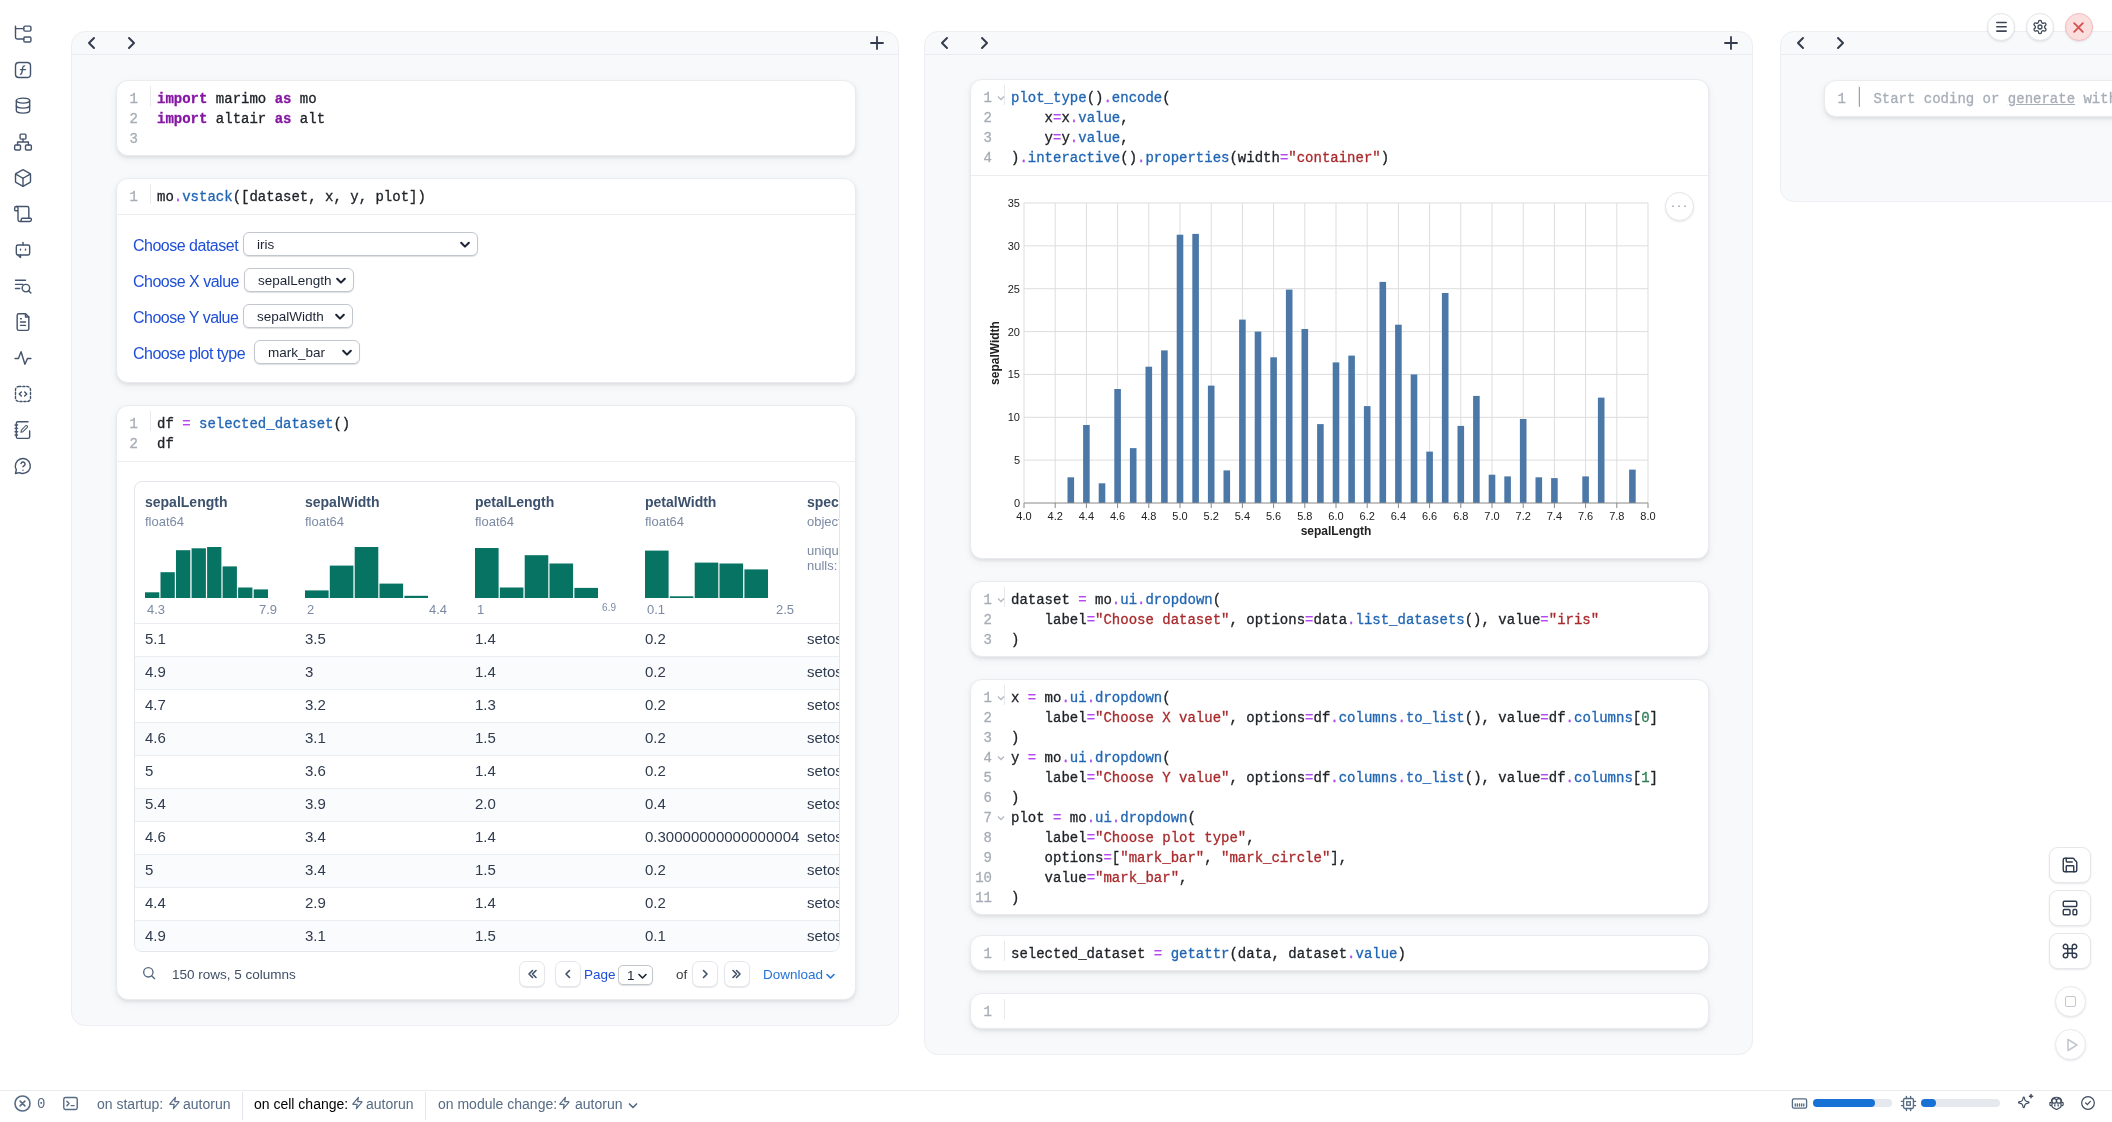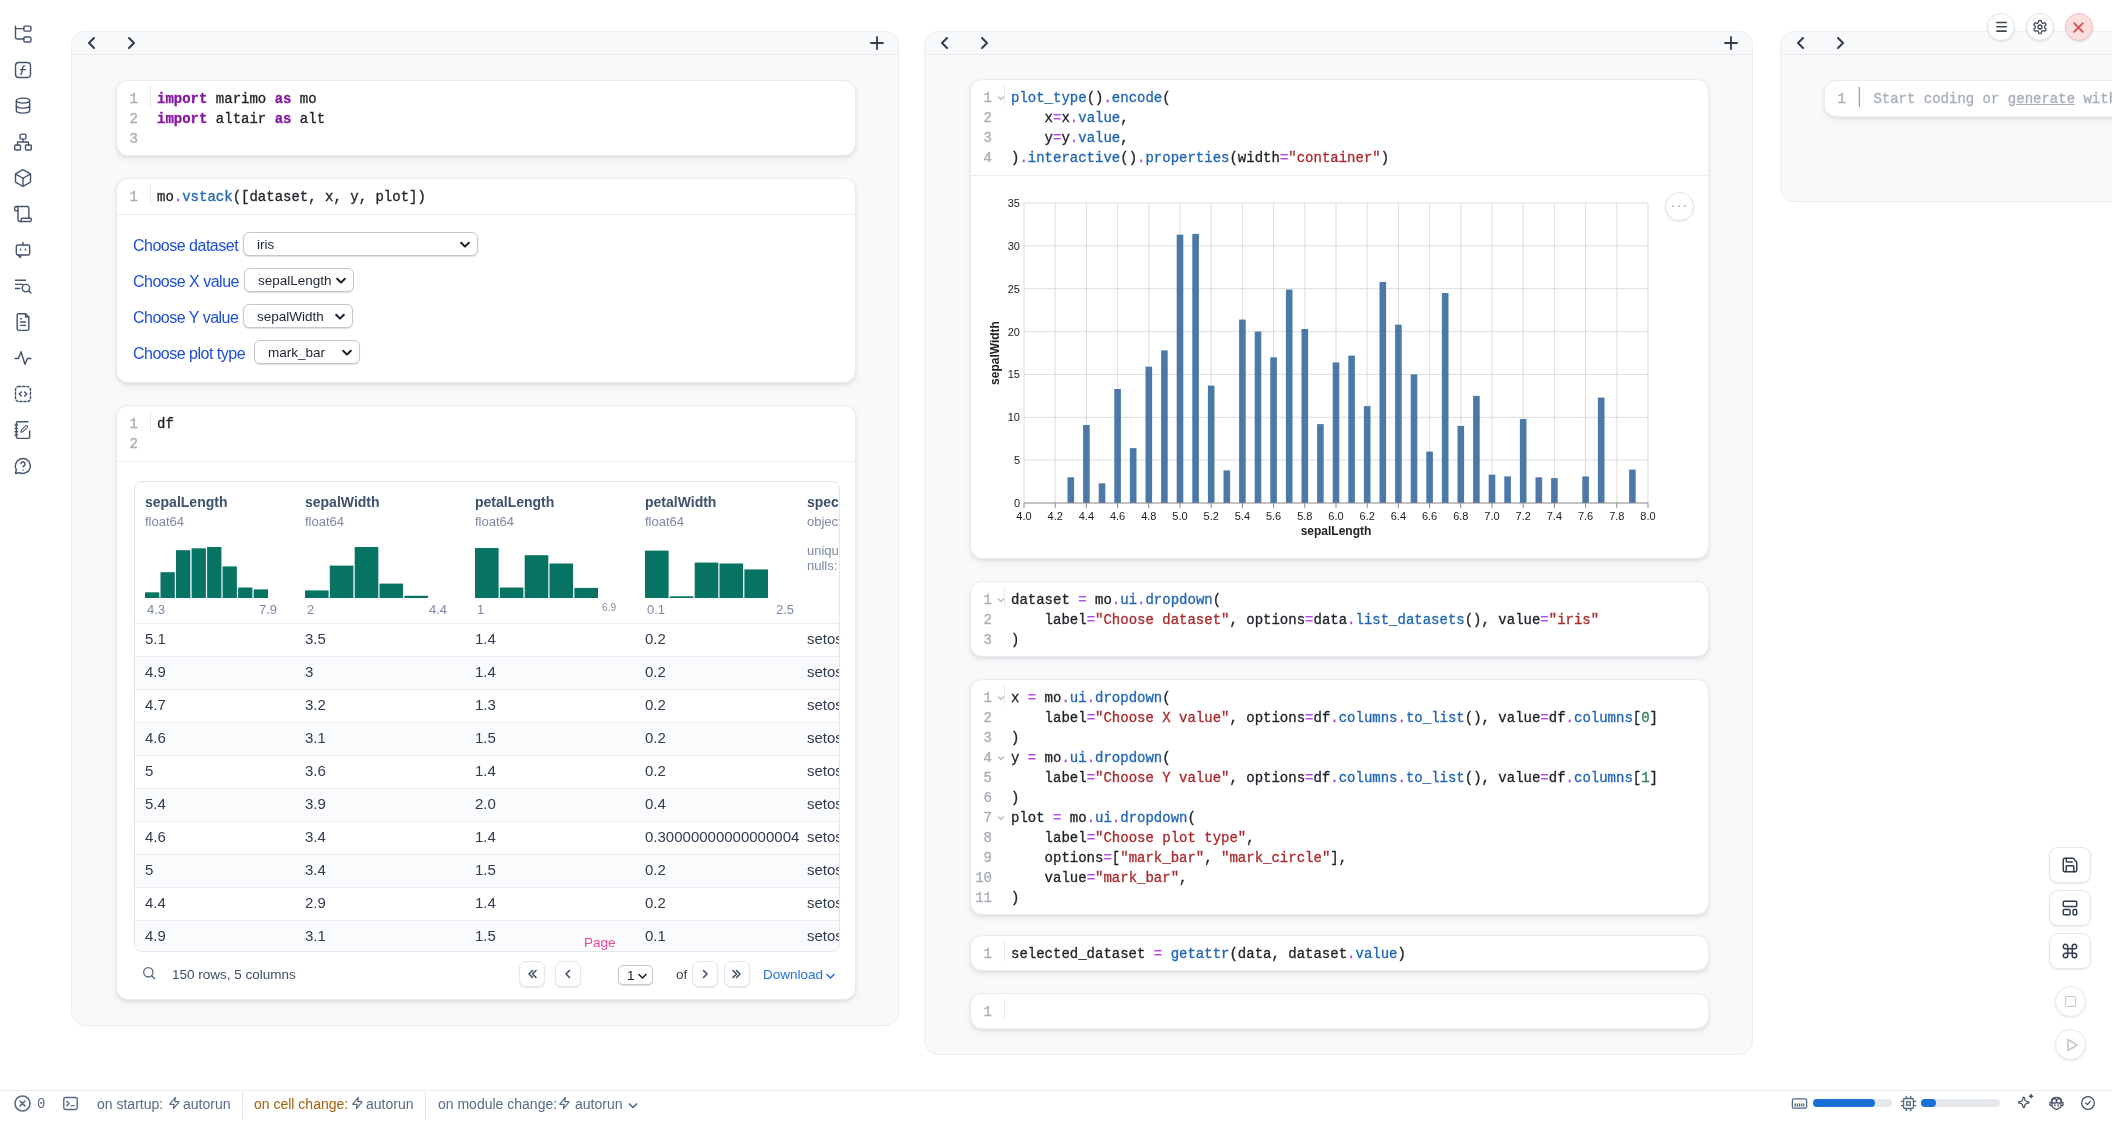--- a/index.html
+++ b/index.html
@@ -160,21 +160,21 @@
     <div class="olab" style="left:16px;top:166px">Choose plot type</div>
     <div class="sel" style="left:137px;top:161px;width:106px;height:24px">
       <span>mark_bar</span>
       <svg width="12" height="12" viewBox="0 0 11 11" fill="none" stroke="#1c2433" stroke-width="1.9" stroke-linecap="round" stroke-linejoin="round">
         <path d="M2 3.5l3.5 3.5L9 3.5"></path>
       </svg>
     </div>
   </div>
 <div class="cell" style="left:116px;top:405px;width:740px;height:595px">
     <div class="code divl" style="height:56px"><div class="gut">1
-2</div><div class="gsep"></div><div>df</div></div>
+2</div><div class="gsep"></div><div>df <span class="o">=</span> <span class="f">selected_dataset</span>()</div><div>df</div></div>
     <div class="abs" style="left:17px;top:75px;width:706px;height:471px;background:#fff;border:1px solid #e3e6eb;border-radius:8px;overflow:hidden">
       <div class="abs" style="left:10px;top:12px;font-size:14px;font-weight:bold;color:#3c516d">sepalLength</div>
       <div class="abs" style="left:10px;top:32px;font-size:13px;color:#7b8aa4">float64</div>
       <div class="abs" style="left:170px;top:12px;font-size:14px;font-weight:bold;color:#3c516d">sepalWidth</div>
       <div class="abs" style="left:170px;top:32px;font-size:13px;color:#7b8aa4">float64</div>
       <div class="abs" style="left:340px;top:12px;font-size:14px;font-weight:bold;color:#3c516d">petalLength</div>
       <div class="abs" style="left:340px;top:32px;font-size:13px;color:#7b8aa4">float64</div>
       <div class="abs" style="left:510px;top:12px;font-size:14px;font-weight:bold;color:#3c516d">petalWidth</div>
       <div class="abs" style="left:510px;top:32px;font-size:13px;color:#7b8aa4">float64</div>
       <div class="abs" style="left:672px;top:12px;font-size:14px;font-weight:bold;color:#3c516d">species</div>
@@ -287,21 +287,21 @@
     </svg>
     <div class="abs" style="left:55px;top:561px;font-size:13.5px;color:#3f4f66">150 rows, 5 columns</div>
     <div class="hbtn" style="left:402px;top:555px;width:26px;height:26px"></div>
     <svg class="abs" style="left:409px;top:562px" width="12" height="12" viewBox="0 0 12 12" fill="none" stroke="#3f4f66" stroke-width="1.6" stroke-linecap="round" stroke-linejoin="round">
       <path d="M6.5 2.5 3 6l3.5 3.5M10 2.5 6.5 6 10 9.5"></path>
     </svg>
     <div class="hbtn" style="left:438px;top:555px;width:26px;height:26px"></div>
     <svg class="abs" style="left:445px;top:562px" width="12" height="12" viewBox="0 0 12 12" fill="none" stroke="#3f4f66" stroke-width="1.6" stroke-linecap="round" stroke-linejoin="round">
       <path d="M7.5 2.5 4 6l3.5 3.5"></path>
     </svg>
-    <div class="abs" style="left:467px;top:529px;font-size:13.5px;color:#ec4899">Page</div>
+    <div class="abs" style="left:467px;top:561px;font-size:13.5px;color:#1d4ed8">Page</div>
     <div class="sel" style="left:501px;top:559px;width:35px;height:20px;border-radius:5px">
       <span style="left:8px;top:2px">1</span>
       <svg style="right:4px;top:5px;position:absolute" width="11" height="11" viewBox="0 0 11 11" fill="none" stroke="#1c2433" stroke-width="1.6" stroke-linecap="round" stroke-linejoin="round">
         <path d="M2 3.5l3.5 3.5L9 3.5"></path>
       </svg>
     </div>
     <div class="abs" style="left:559px;top:561px;font-size:13.5px;color:#404040">of 15</div>
     <div class="hbtn" style="left:575px;top:555px;width:26px;height:26px"></div>
     <svg class="abs" style="left:582px;top:562px" width="12" height="12" viewBox="0 0 12 12" fill="none" stroke="#3f4f66" stroke-width="1.6" stroke-linecap="round" stroke-linejoin="round">
       <path d="M4.5 2.5 8 6l-3.5 3.5"></path>
@@ -522,21 +522,21 @@
 <svg class="abs" style="left:62px;top:1095px" width="17" height="17" viewBox="0 0 24 24" fill="none" stroke="#566b84" stroke-width="2" stroke-linecap="round" stroke-linejoin="round">
     <rect x="2.5" y="3.5" width="19" height="17" rx="2.5"></rect>
     <path d="m7 9 3 3-3 3M13 15h4"></path>
   </svg>
 <div class="abs" style="left:97px;top:1096px;font-size:14px;color:#566b84">on startup:</div>
 <svg class="abs" style="left:168px;top:1096px" width="14" height="14" viewBox="0 0 24 24" fill="none" stroke="#566b84" stroke-width="2" stroke-linejoin="round">
     <path d="M12.7 2.2 3.3 13.4c-.3.4-.1 1 .5 1h6.7l-1.2 7.4 9.4-11.2c.3-.4.1-1-.5-1h-6.7z"></path>
   </svg>
 <div class="abs" style="left:183px;top:1096px;font-size:14px;color:#566b84">autorun</div>
 <div class="abs" style="left:242px;top:1092px;width:1px;height:28px;background:#e3e6ea"></div>
-<div class="abs" style="left:254px;top:1096px;font-size:14px;color:#a16207">on cell change:</div>
+<div class="abs" style="left:254px;top:1096px;font-size:14px;color:#000000">on cell change:</div>
 <svg class="abs" style="left:351px;top:1096px" width="14" height="14" viewBox="0 0 24 24" fill="none" stroke="#566b84" stroke-width="2" stroke-linejoin="round">
     <path d="M12.7 2.2 3.3 13.4c-.3.4-.1 1 .5 1h6.7l-1.2 7.4 9.4-11.2c.3-.4.1-1-.5-1h-6.7z"></path>
   </svg>
 <div class="abs" style="left:366px;top:1096px;font-size:14px;color:#566b84">autorun</div>
 <div class="abs" style="left:425px;top:1092px;width:1px;height:28px;background:#e3e6ea"></div>
 <div class="abs" style="left:438px;top:1096px;font-size:14px;color:#566b84">on module change:</div>
 <svg class="abs" style="left:558px;top:1096px" width="14" height="14" viewBox="0 0 24 24" fill="none" stroke="#566b84" stroke-width="2" stroke-linejoin="round">
     <path d="M12.7 2.2 3.3 13.4c-.3.4-.1 1 .5 1h6.7l-1.2 7.4 9.4-11.2c.3-.4.1-1-.5-1h-6.7z"></path>
   </svg>
 <div class="abs" style="left:575px;top:1096px;font-size:14px;color:#566b84">autorun</div>

